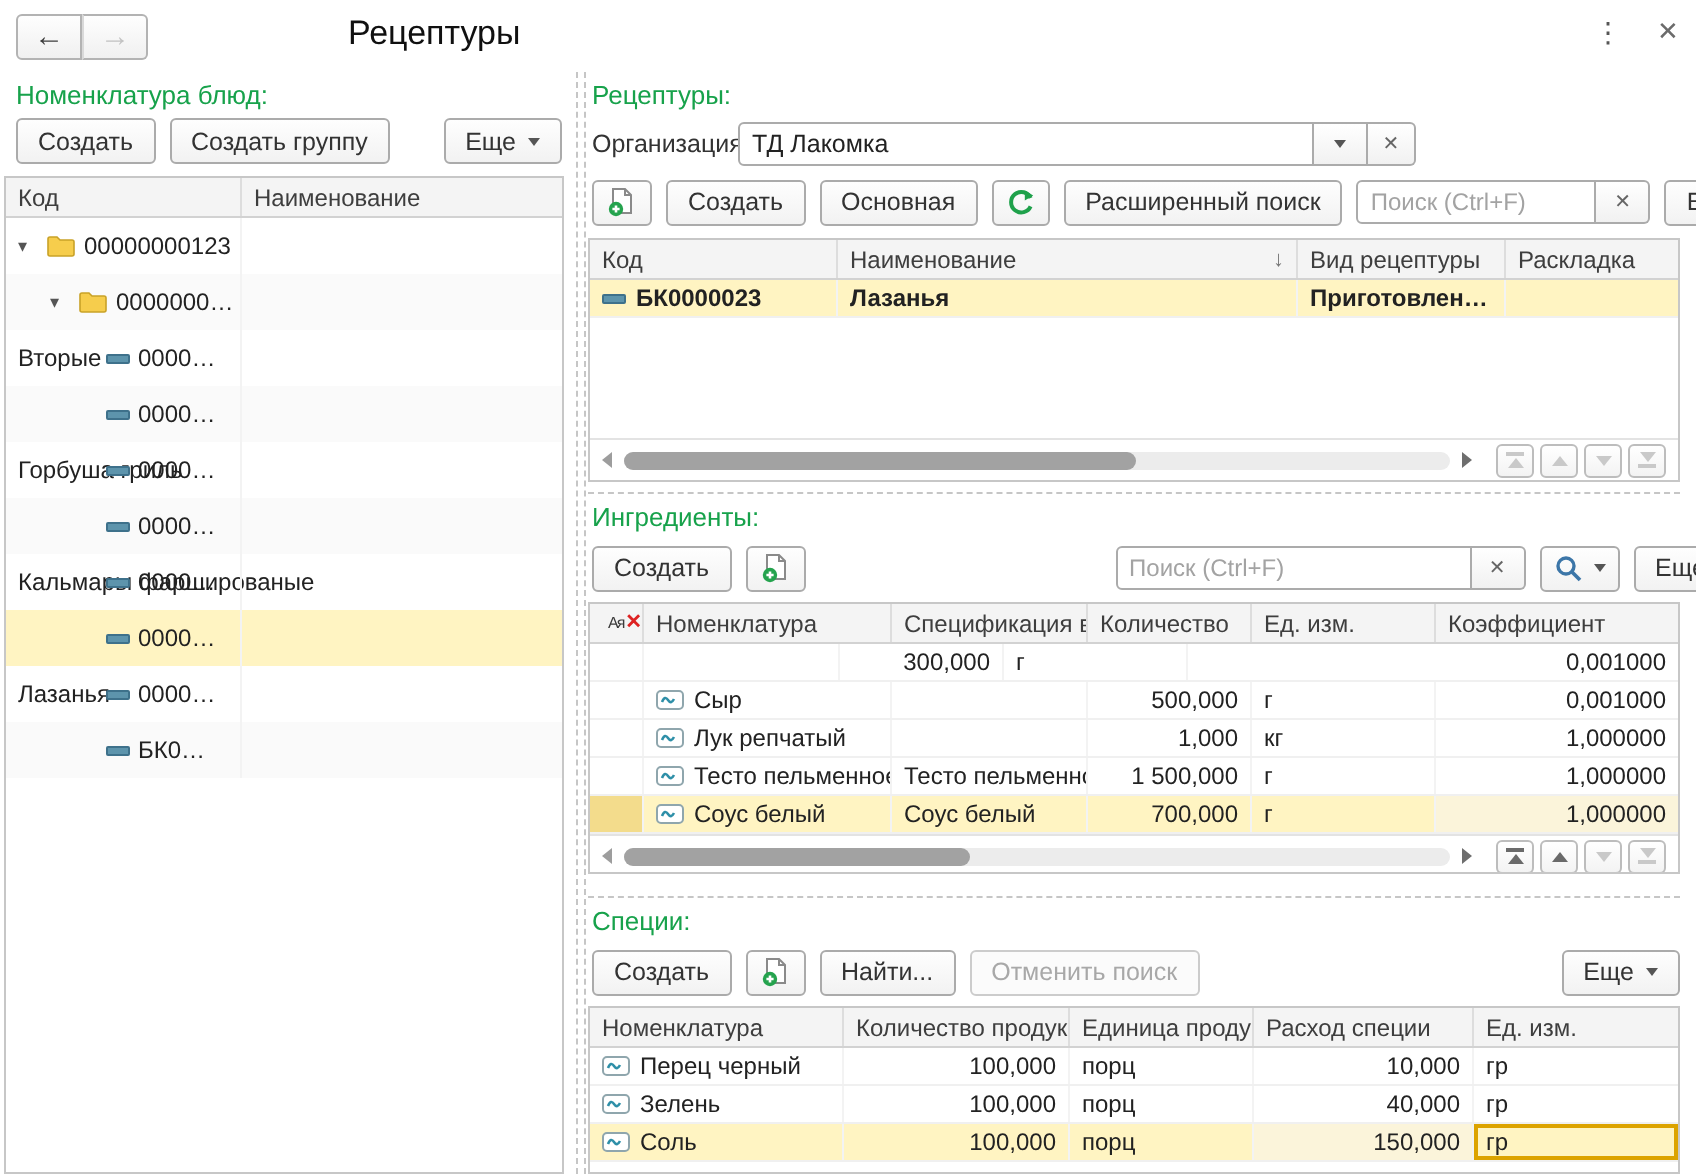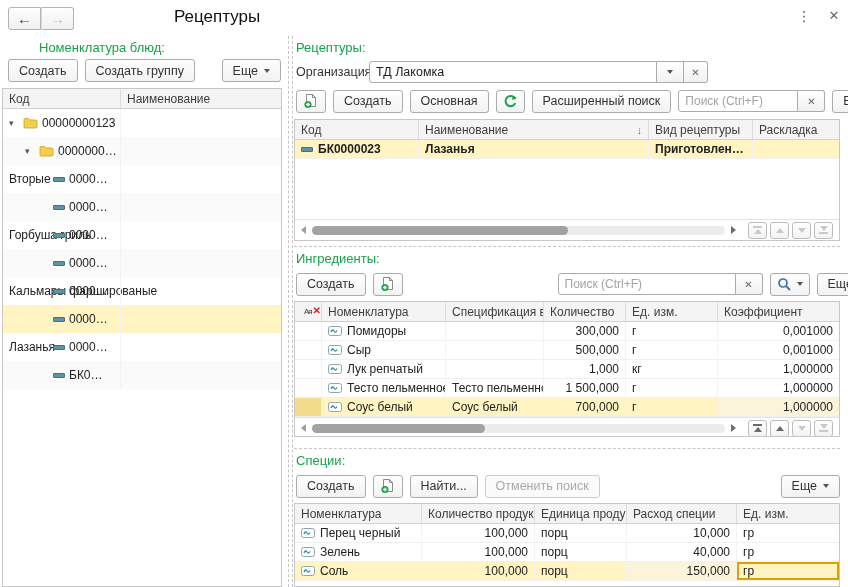--- a/index.html
+++ b/index.html
@@ -10,21 +10,21 @@
   .titlebar { position: absolute; left:0; top:0; width:848px; height:36px; background:#fff; }
   .navgroup { position:absolute; left:8px; top:7px; display:flex; }
   .navbtn { width:33px; height:23px; border:1px solid #b3b3b3; background:linear-gradient(#fefefe,#f0f0f0);
             display:flex; align-items:center; justify-content:center; font-size:15px; font-weight:bold; color:#3d3d3d; }
   .navbtn.back { border-radius:3px 0 0 3px; }
   .navbtn.fwd  { border-radius:0 3px 3px 0; border-left:1px solid #d9d9d9; color:#c3c3c3; }
   .page-title { position:absolute; left:174px; top:7px; font-size:17px; color:#101010; }
   .menu-dots { position:absolute; left:795px; top:8px; width:18px; text-align:center; font-size:14px; color:#555; cursor:pointer; }
   .close-x  { position:absolute; left:825px; top:8px; width:18px; text-align:center; font-size:13px; color:#6b6b6b; cursor:pointer; }
 
-  .grouplabel { color:#17A24B; font-size:13px;margin-left:31px; }
+  .grouplabel { color:#17A24B; font-size:13px; }
 
   
   .btn { height:23px; border:1px solid #ababab; border-radius:3px; background:linear-gradient(#fefefe,#f2f2f2);
          padding:0 10px; font-size:12.5px; color:#333; display:inline-flex; align-items:center; gap:6px; white-space:nowrap; cursor:pointer; }
   .btn.iconbtn { padding:0 6px; }
   .btn.disabled { color:#a8a8a8; border-color:#cccccc; background:#fbfbfb; }
   .dd { width:0; height:0; border-left:3.5px solid transparent; border-right:3.5px solid transparent; border-top:4px solid #555; }
   .search { display:flex; height:22px; }
   .search input { border:1px solid #ababab; border-radius:3px 0 0 3px; padding:0 6px; font-size:12px; color:#222; outline:none; }
   .search input::placeholder { color:#a3a3a3; }
@@ -365,27 +365,20 @@
             </span>
         </div>
         <div class="th ic-nom">Номенклатура</div>
         <div class="th ic-spec">Спецификация вл…</div>
         <div class="th ic-qty">Количество</div>
         <div class="th ic-unit">Ед. изм.</div>
         <div class="th ic-coef">Коэффициент</div>
       </div>
       <div class="drow">
         <div class="td ic-mark"></div>
-        <div class="td ic-nom">
-            <svg width="14" height="10" viewBox="0 0 14 10">
-              <rect x="0.5" y="0.5" width="13" height="9" rx="2" fill="#fff" stroke="#8fa6ad"></rect>
-              <path d="M3 6C4 3.5 5 3.5 6 5 7 6.5 8 6.5 9 4.5" stroke="#2e8fa8" stroke-width="1.3" fill="none"></path>
-            </svg>
-            <span>Помидоры</span>
-          </div>
         <div class="td ic-spec"></div>
         <div class="td ic-qty num">300,000</div>
         <div class="td ic-unit">г</div>
         <div class="td ic-coef num">0,001000</div>
       </div>
       <div class="drow">
         <div class="td ic-mark"></div>
         <div class="td ic-nom">
             <svg width="14" height="10" viewBox="0 0 14 10">
               <rect x="0.5" y="0.5" width="13" height="9" rx="2" fill="#fff" stroke="#8fa6ad"></rect>

